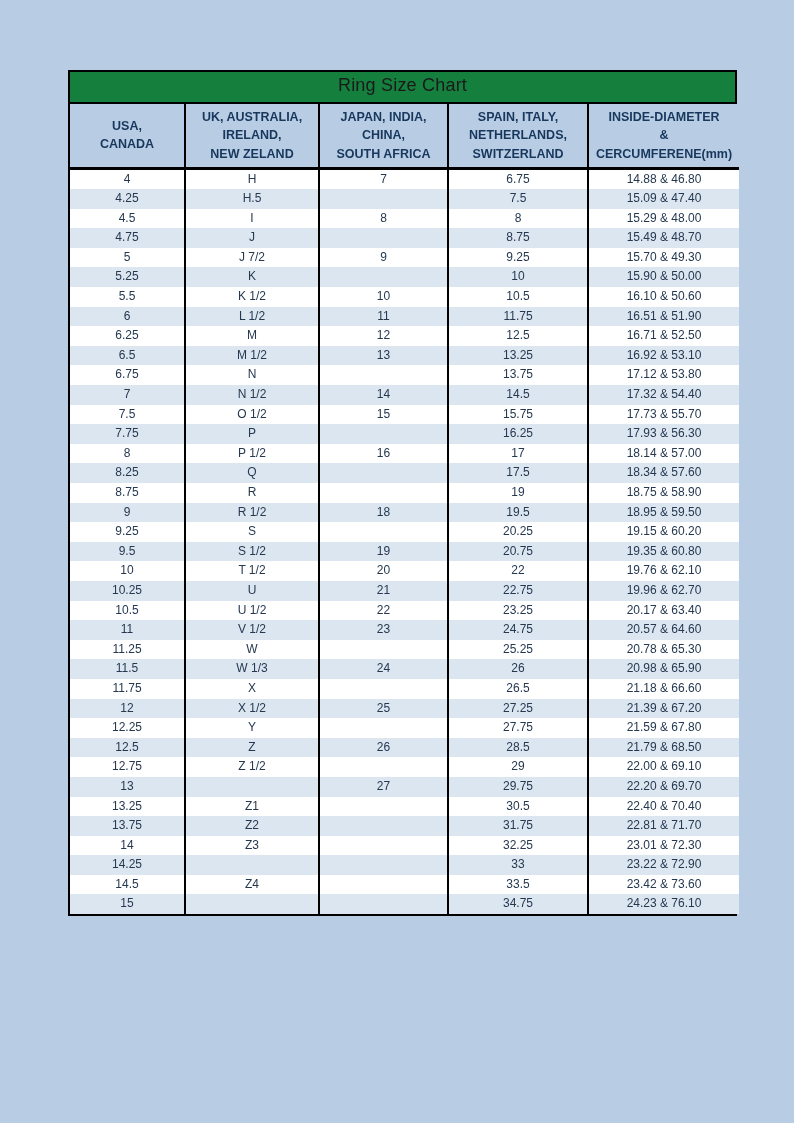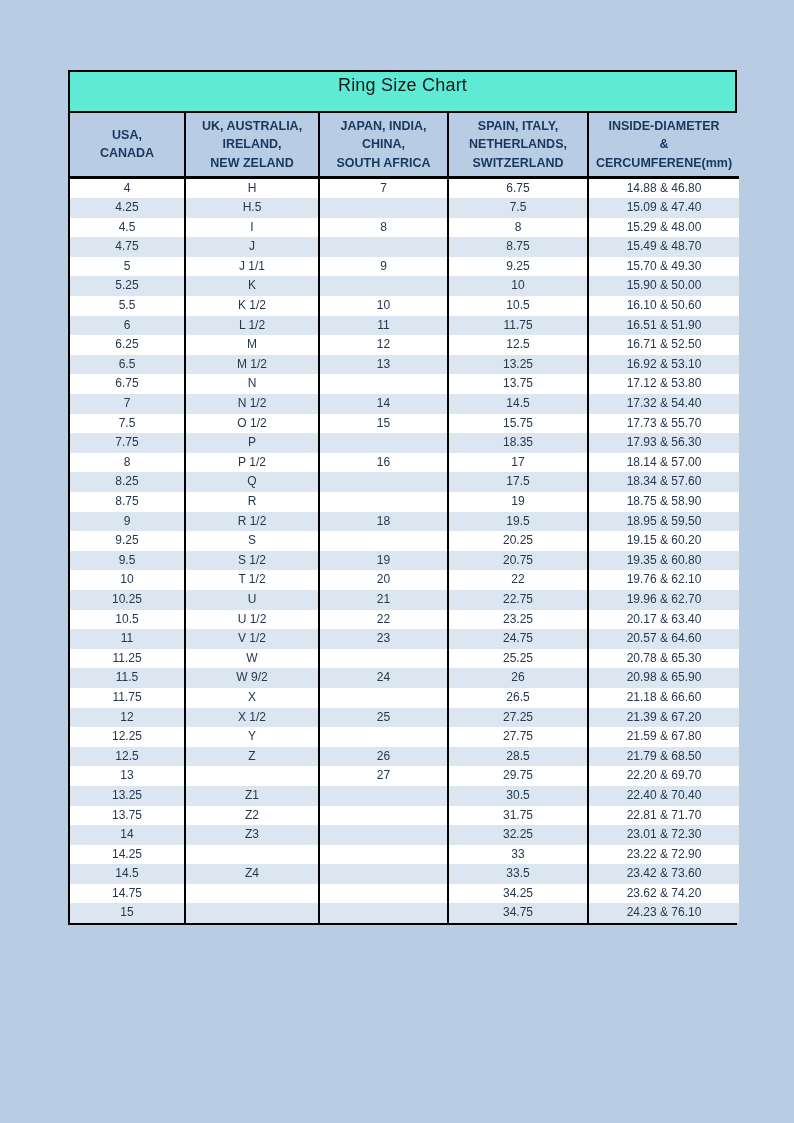--- a/index.html
+++ b/index.html
@@ -22,23 +22,23 @@
   }
   .sheet{
     position:absolute;
     left:68px; top:70px; width:669px;
   }
   .table-frame{
     border:2px solid var(--border);
     background:#fff;
   }
   .title-bar{
-    background:#5eead4;
+    background:#15803d;
     border-bottom:2px solid var(--border);
-    height:41px;
+    height:32px;
     line-height:27px;
     text-align:center;
     font-size:18px;
     color:var(--title-text);
     letter-spacing:0.2px;
   }
   table{
     border-collapse:collapse;
     table-layout:fixed;
     width:100%;
@@ -144,21 +144,21 @@
           </tr>
           <tr>
             <td>4.75</td>
             <td>J</td>
             <td></td>
             <td>8.75</td>
             <td>15.49 &amp; 48.70</td>
           </tr>
           <tr>
             <td>5</td>
-            <td>J 1/1</td>
+            <td>J 7/2</td>
             <td>9</td>
             <td>9.25</td>
             <td>15.70 &amp; 49.30</td>
           </tr>
           <tr>
             <td>5.25</td>
             <td>K</td>
             <td></td>
             <td>10</td>
             <td>15.90  &amp; 50.00</td>
@@ -209,21 +209,21 @@
             <td>7.5</td>
             <td>O 1/2</td>
             <td>15</td>
             <td>15.75</td>
             <td>17.73 &amp; 55.70</td>
           </tr>
           <tr>
             <td>7.75</td>
             <td>P</td>
             <td></td>
-            <td>18.35</td>
+            <td>16.25</td>
             <td>17.93 &amp; 56.30</td>
           </tr>
           <tr>
             <td>8</td>
             <td>P 1/2</td>
             <td>16</td>
             <td>17</td>
             <td>18.14 &amp; 57.00</td>
           </tr>
           <tr>
@@ -291,21 +291,21 @@
           </tr>
           <tr>
             <td>11.25</td>
             <td>W</td>
             <td></td>
             <td>25.25</td>
             <td>20.78 &amp; 65.30</td>
           </tr>
           <tr>
             <td>11.5</td>
-            <td>W 9/2</td>
+            <td>W 1/3</td>
             <td>24</td>
             <td>26</td>
             <td>20.98 &amp; 65.90</td>
           </tr>
           <tr>
             <td>11.75</td>
             <td>X</td>
             <td></td>
             <td>26.5</td>
             <td>21.18 &amp; 66.60</td>
@@ -325,20 +325,27 @@
             <td>21.59 &amp; 67.80</td>
           </tr>
           <tr>
             <td>12.5</td>
             <td>Z</td>
             <td>26</td>
             <td>28.5</td>
             <td>21.79 &amp; 68.50</td>
           </tr>
           <tr>
+            <td>12.75</td>
+            <td>Z 1/2</td>
+            <td></td>
+            <td>29</td>
+            <td>22.00 &amp; 69.10</td>
+          </tr>
+          <tr>
             <td>13</td>
             <td></td>
             <td>27</td>
             <td>29.75</td>
             <td>22.20 &amp; 69.70</td>
           </tr>
           <tr>
             <td>13.25</td>
             <td>Z1</td>
             <td></td>
@@ -365,27 +372,20 @@
             <td></td>
             <td>33</td>
             <td>23.22 &amp; 72.90</td>
           </tr>
           <tr>
             <td>14.5</td>
             <td>Z4</td>
             <td></td>
             <td>33.5</td>
             <td>23.42 &amp; 73.60</td>
-          </tr>
-          <tr>
-            <td>14.75</td>
-            <td></td>
-            <td></td>
-            <td>34.25</td>
-            <td>23.62 &amp; 74.20</td>
           </tr>
           <tr>
             <td>15</td>
             <td></td>
             <td></td>
             <td>34.75</td>
             <td>24.23 &amp; 76.10</td>
           </tr>
         </tbody>
     </table>

